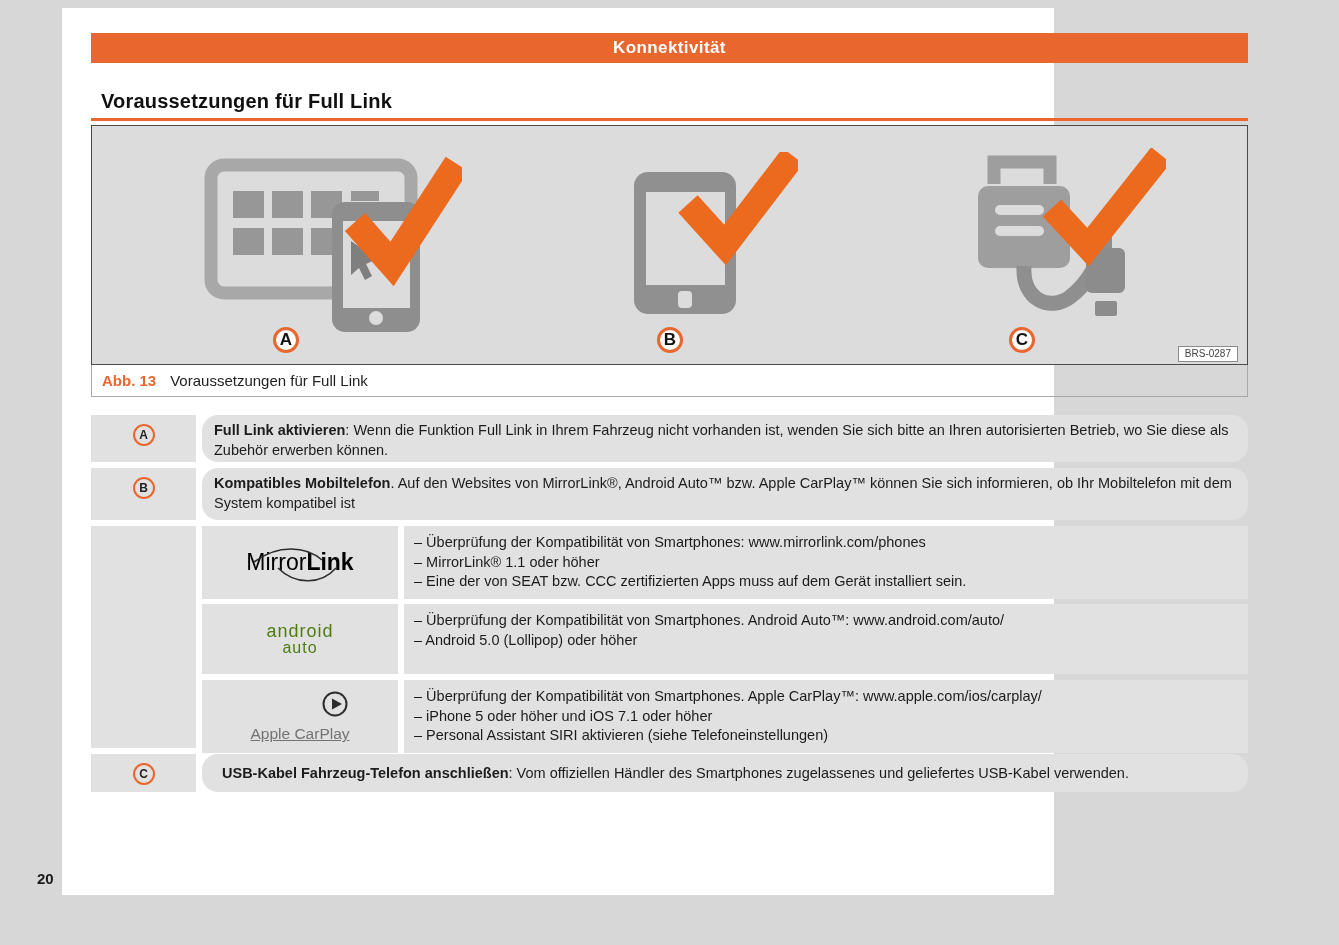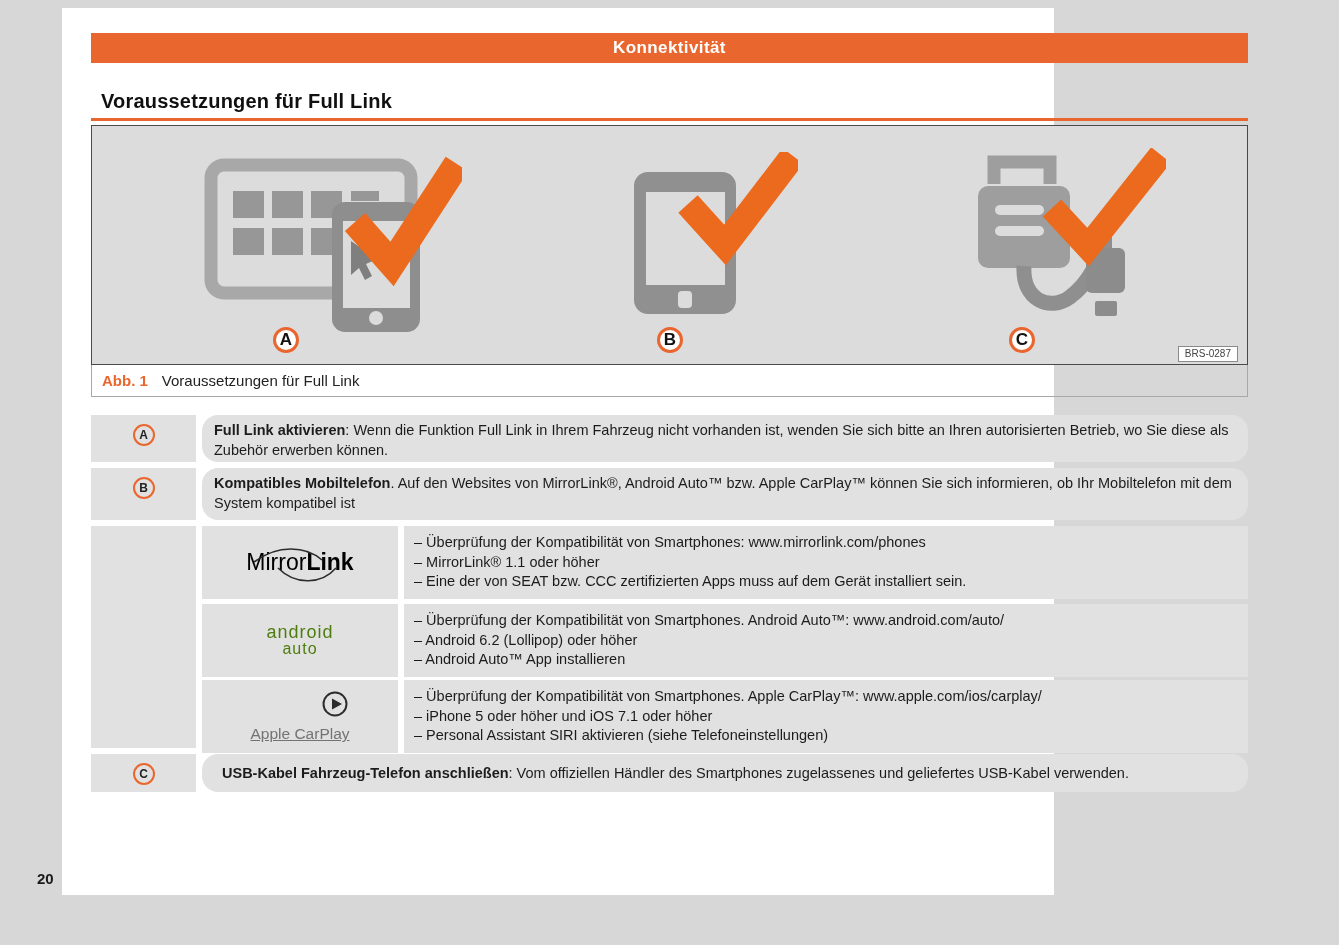--- a/index.html
+++ b/index.html
@@ -178,21 +178,21 @@
         <span>B</span>
       </div>
     <div class="fig-marker mc">
         <span>C</span>
       </div>
 
     <div class="fig-code">BRS-0287</div>
   </div>
 
   <div class="caption">
-    <span class="abb">Abb. 1</span>
+    <span class="abb">Abb. 13</span>
     <span class="cap-text">Voraussetzungen für Full Link</span>
   </div>
 
   <div class="info-table">
 
     <div class="cell letter-cell" style="grid-row:1; grid-column:1;">
       <span class="ring">
           <span>A</span>
         </span>
     </div>
@@ -233,22 +233,21 @@
     <div class="sub-row" style="grid-row:4; grid-column:2;">
       <div class="logo-cell">
         <div class="aa-logo">
           <div class="l1">android</div>
           <div class="l2">auto</div>
         </div>
       </div>
       <div class="bullet-cell">
         <ul>
           <li>– Überprüfung der Kompatibilität von Smartphones. Android Auto™: www.android.com/auto/</li>
-          <li>– Android 6.2 (Lollipop) oder höher</li>
-          <li>– Android Auto™ App installieren</li>
+          <li>– Android 5.0 (Lollipop) oder höher</li>
         </ul>
       </div>
     </div>
 
     <div class="sub-row" style="grid-row:5; grid-column:2;">
       <div class="logo-cell">
         <div class="cp-logo">
           <svg width="30" height="30" viewBox="0 0 30 30">
             <circle cx="15" cy="15" r="11.5" fill="none" stroke="#2c2c2c" stroke-width="2"></circle>
             <path d="M12 9.6 L22 15 L12 20.4 Z" fill="#2c2c2c"></path>

